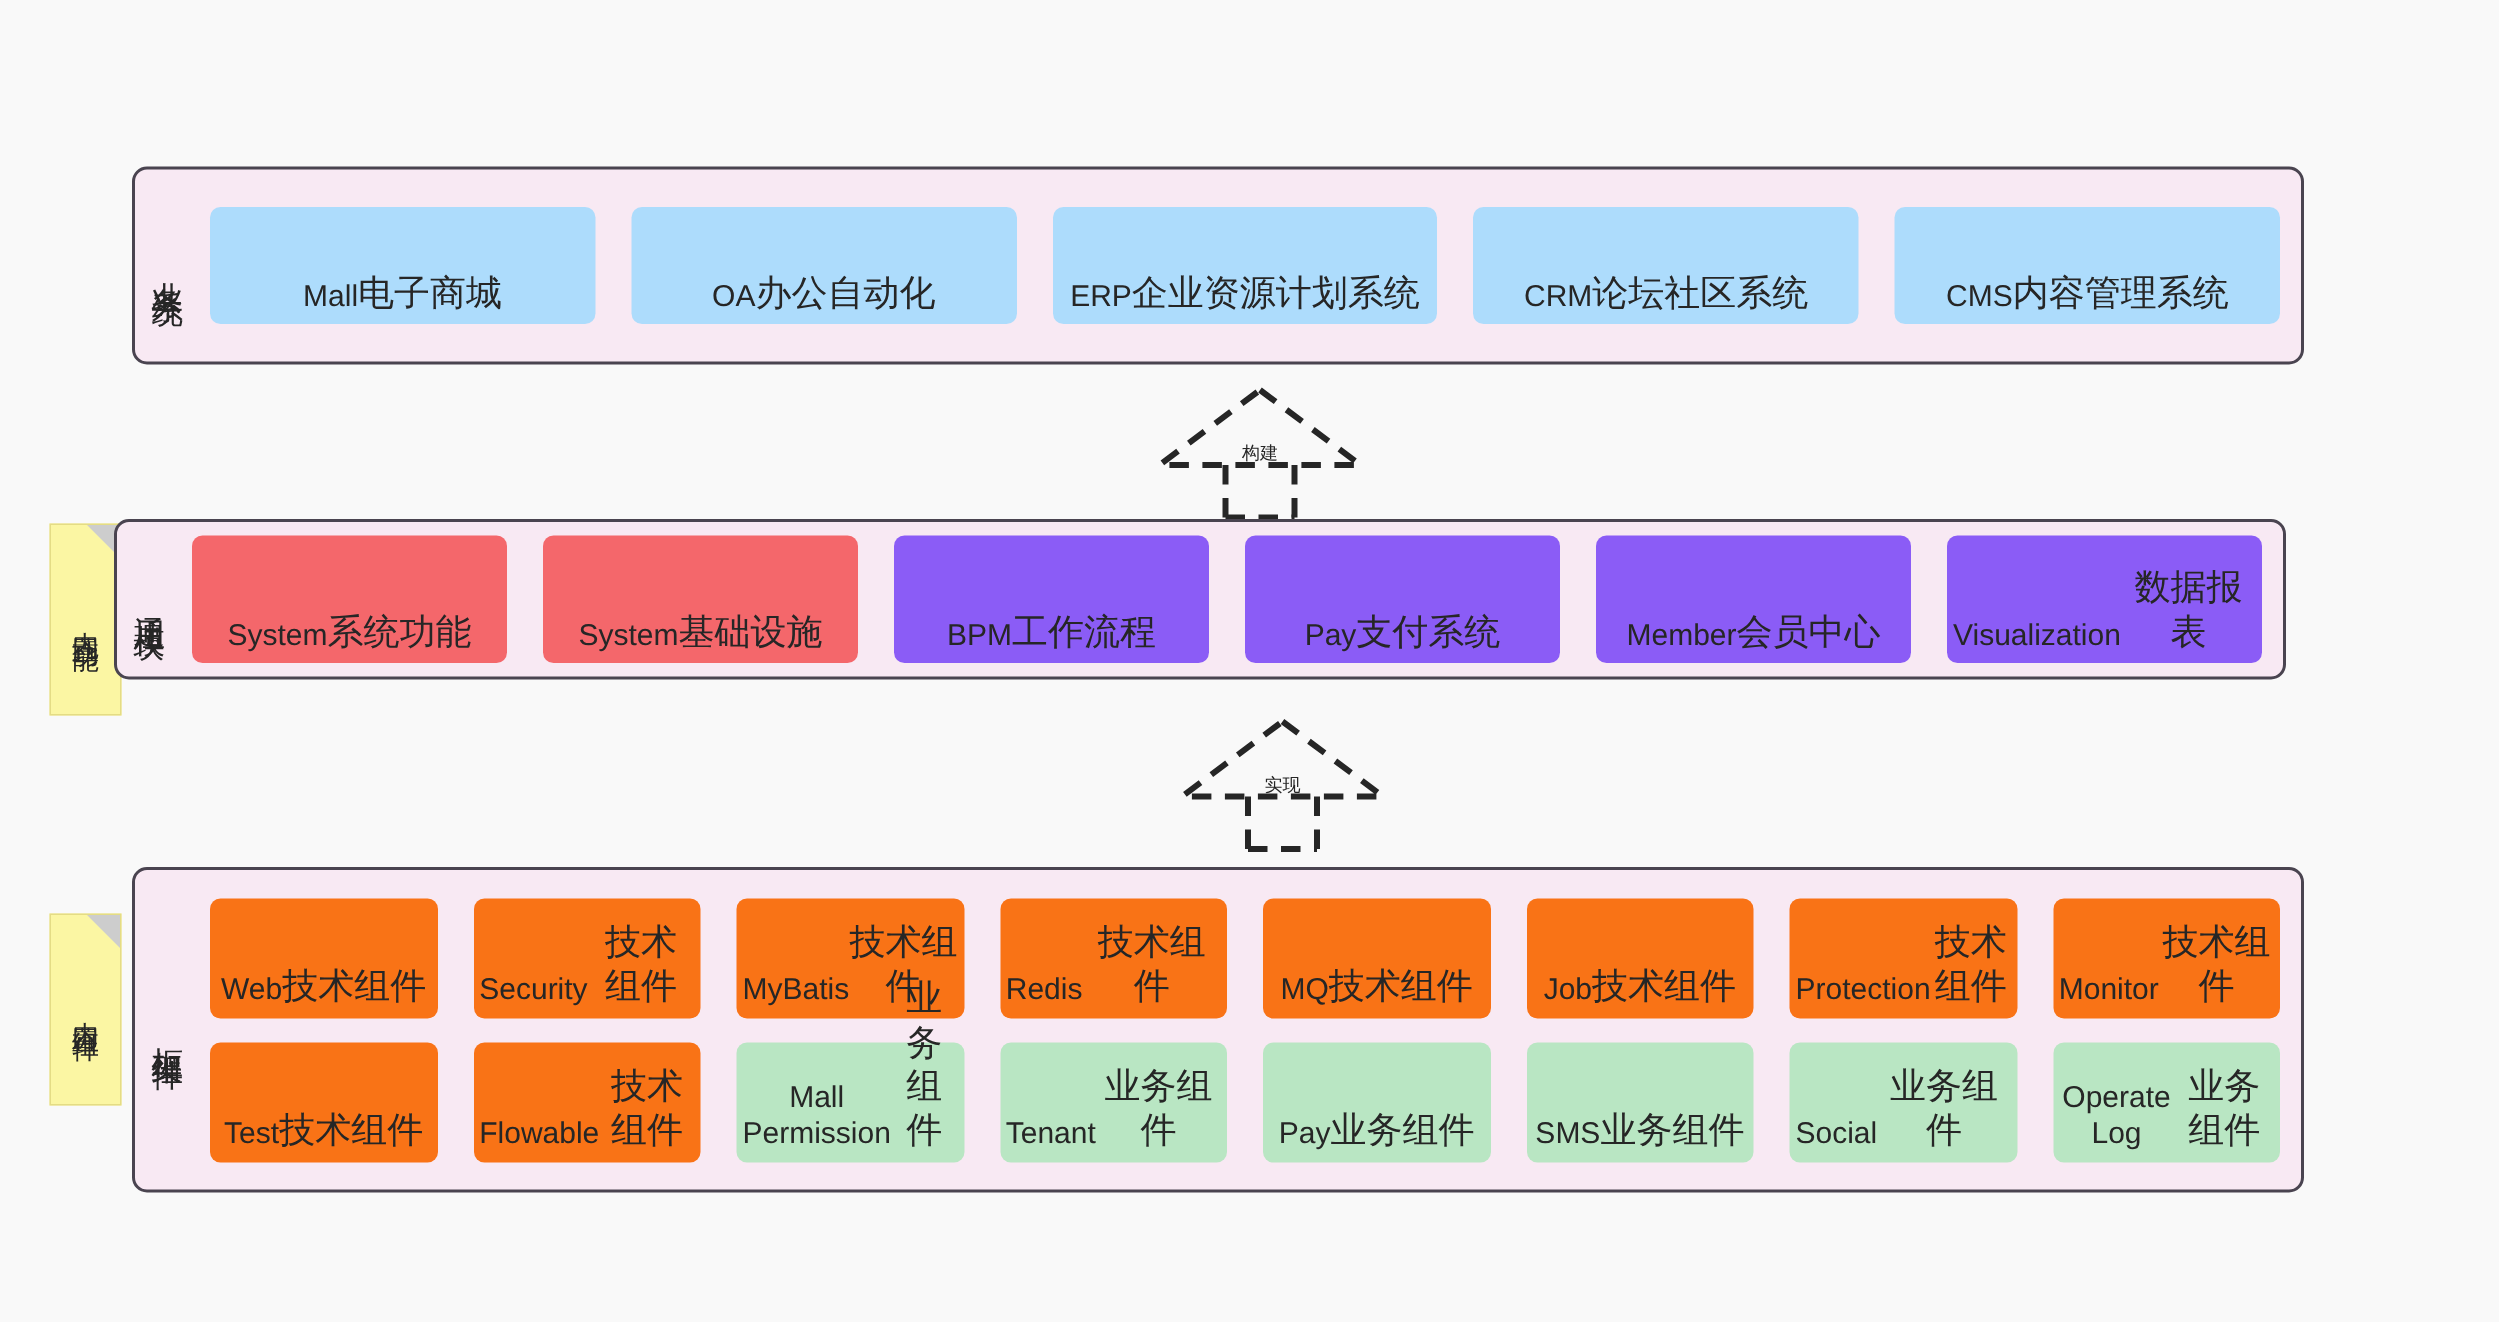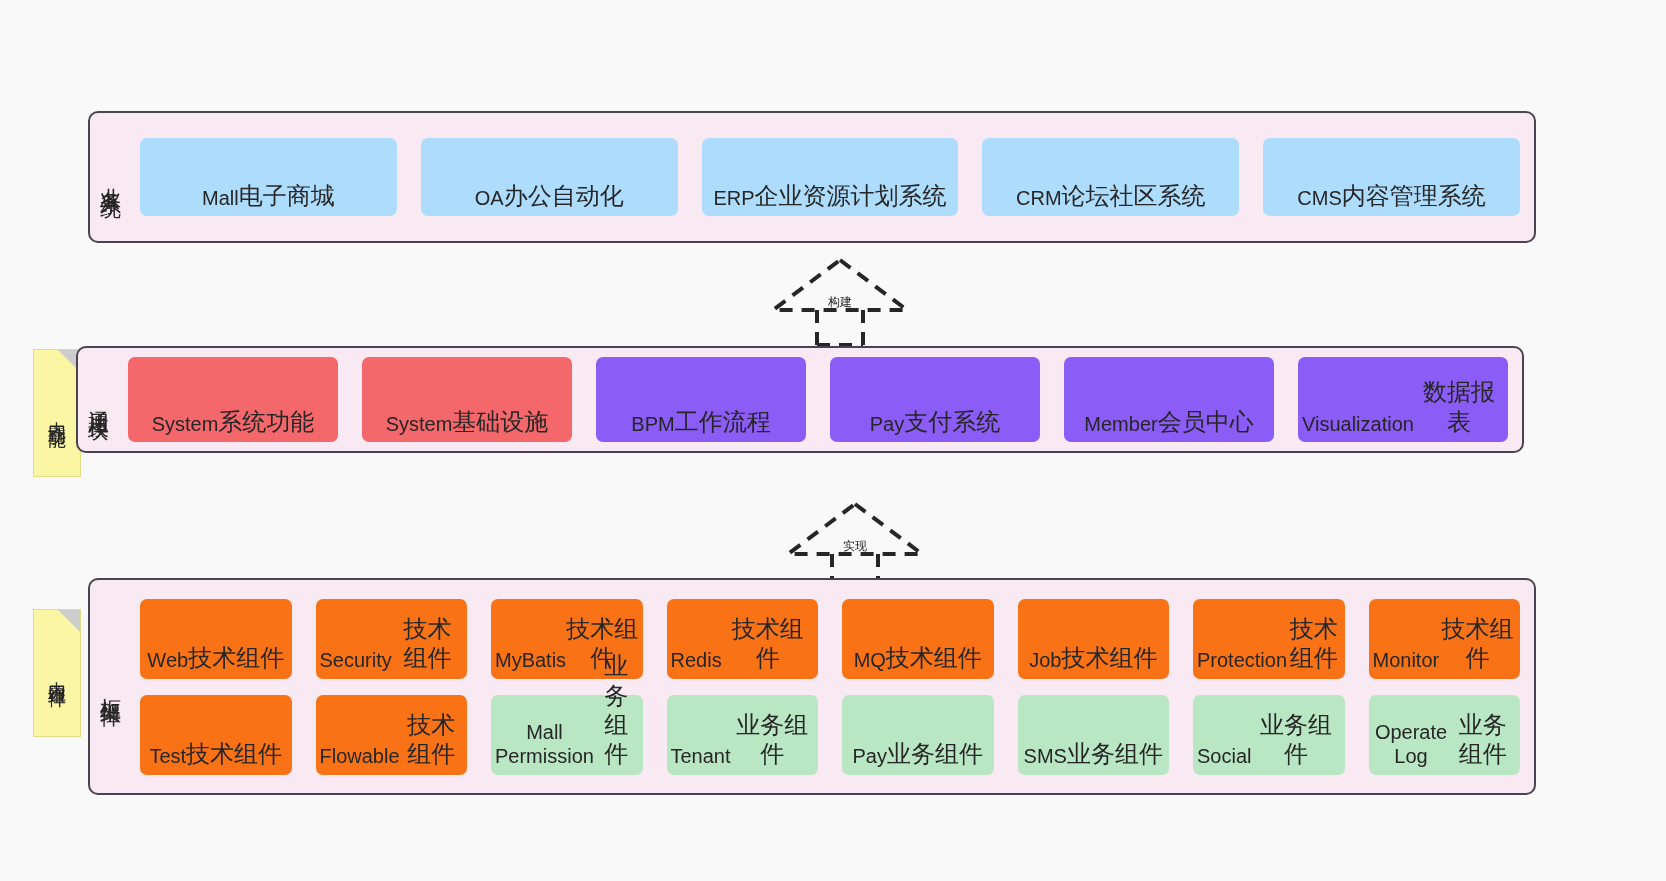--- a/index.html
+++ b/index.html
@@ -216,21 +216,21 @@
             <div class="t2">会员中心</div>
           </div>
           <div class="node fill-pink">
             <div class="t1">Visualization</div>
             <div class="t2">数据报表</div>
           </div>
         </div>
     </div>
   </div>
 
-  <div class="arrow" style="left:770px; top:496px;">
+  <div class="arrow" style="left:770px; top:473px;">
     <svg viewBox="0 0 170 95" xmlns="http://www.w3.org/2000/svg">
       <path d="M85 8 L152 58 L18 58 Z" fill="#f9f9f9" stroke="#262626" stroke-width="4" stroke-dasharray="13 9" stroke-linejoin="miter"></path>
       <path d="M62 58 L62 95" fill="none" stroke="#262626" stroke-width="4" stroke-dasharray="13 9"></path>
       <path d="M108 58 L108 95" fill="none" stroke="#262626" stroke-width="4" stroke-dasharray="13 9"></path>
       <path d="M62 93 L108 93" fill="none" stroke="#262626" stroke-width="4" stroke-dasharray="13 9"></path>
     </svg>
     <div class="arrow-label">实现</div>
   </div>
 
   <div class="note" style="left:33px; top:609px; height:128px;">

